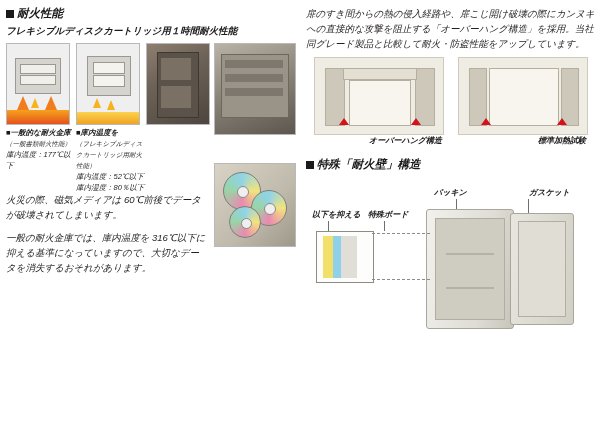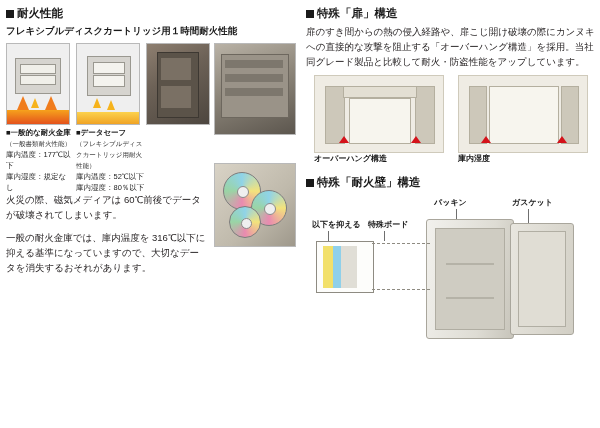--- a/index.html
+++ b/index.html
@@ -11,20 +11,21 @@
     height: 428px;
     background: #ffffff;
     font-family: "Liberation Sans", sans-serif;
     color: #231f20;
     overflow: hidden;
   }
   .page {
     position: relative;
     width: 600px;
     height: 428px;
+    font-style: italic;
   }
   .col-left {
     position: absolute;
     left: 6px;
     top: 6px;
     width: 292px;
     height: 416px;
   }
   .col-right {
     position: absolute;
@@ -168,38 +169,38 @@
   .door-panel.right { left: 152px; }
   .door-wall {
     position: absolute;
     background: #cdc8ba;
     border: 1px solid #b4af9f;
   }
   .door-cap {
     position: absolute;
     top: 78px;
     width: 128px;
-    text-align: left;
+    text-align: right;
     font-size: 8px;
     font-weight: bold;
     color: #1a1a1a;
   }
   .door-cap.left { left: 8px; }
   .door-cap.right { left: 152px; }
   .arrow-up {
     position: absolute;
     width: 0; height: 0;
     border-left: 5px solid transparent;
     border-right: 5px solid transparent;
     border-bottom: 7px solid #d4121a;
   }
 
   .safe-fig {
     position: relative;
-    margin-top: 8px;
+    margin-top: 16px;
     height: 150px;
   }
   .safe-body {
     position: absolute;
     left: 120px;
     top: 22px;
     width: 86px;
     height: 118px;
     background: linear-gradient(100deg,#f2f1ed 0%,#dedcd4 65%,#c7c4ba 100%);
     border: 1px solid #a9a69c;
@@ -309,46 +310,42 @@
         <div style="position:absolute;left:6px;top:10px;width:66px;height:62px;background:#9a9388;border:1px solid #6d675e;"></div>
         <div style="position:absolute;left:10px;top:16px;width:58px;height:8px;background:#7d776d;"></div>
         <div style="position:absolute;left:10px;top:30px;width:58px;height:8px;background:#7d776d;"></div>
         <div style="position:absolute;left:10px;top:44px;width:58px;height:8px;background:#7d776d;"></div>
       </div>
 
       <div class="cap-block cap-a">
         <div class="cap-title">■一般的な耐火金庫</div>
         <div class="cap-sub">（一般書類耐火性能）</div>
         <div class="cap-line">庫内温度：177℃以下</div>
-        <div class="cap-line">庫内湿度：規定なし</div>
       </div>
 
       <div class="cap-block cap-b">
-        <div class="cap-title">■データセーフ</div>
+        <div class="cap-title">■庫内温度を</div>
         <div class="cap-sub">（フレキシブルディスクカートリッジ用耐火性能）</div>
         <div class="cap-line">庫内温度：52℃以下</div>
         <div class="cap-line">庫内湿度：80％以下</div>
       </div>
 
       <div class="photo-e">
         <div class="disc" style="left:8px;top:8px;width:36px;height:36px;"></div>
         <div class="disc" style="left:36px;top:26px;width:34px;height:34px;"></div>
         <div class="disc" style="left:14px;top:42px;width:30px;height:30px;"></div>
       </div>
     </div>
 
     <p class="body-text" style="margin-top:44px;width:200px;">火災の際、磁気メディアは 60℃前後でデータが破壊されてしまいます。</p>
     <p class="body-text" style="margin-top:8px;width:200px;">一般の耐火金庫では、庫内温度を 316℃以下に抑える基準になっていますので、大切なデータを消失するおそれがあります。</p>
   </div>
 
   <div class="col-right">
 
-    <h2 class="sec-head">
-      <span class="sq"></span><span>特殊「扉」構造</span>
-    </h2>
 
     <p class="body-text">扉のすき間からの熱の侵入経路や、扉こじ開け破壊の際にカンヌキへの直接的な攻撃を阻止する「オーバーハング構造」を採用。当社同グレード製品と比較して耐火・防盗性能をアップしています。</p>
 
     <div class="door-fig">
 
       <div class="door-panel left">
         <div class="door-wall" style="left:10px;top:10px;width:18px;height:56px;"></div>
         <div class="door-wall" style="left:100px;top:10px;width:18px;height:56px;"></div>
         <div class="door-wall" style="left:28px;top:10px;width:72px;height:10px;background:#e3dfd3;"></div>
         <div class="door-wall" style="left:34px;top:22px;width:60px;height:44px;background:#f7f5ee;"></div>
@@ -357,32 +354,32 @@
       </div>
       <div class="door-cap left">オーバーハング構造</div>
 
       <div class="door-panel right">
         <div class="door-wall" style="left:10px;top:10px;width:16px;height:56px;"></div>
         <div class="door-wall" style="left:102px;top:10px;width:16px;height:56px;"></div>
         <div class="door-wall" style="left:30px;top:10px;width:68px;height:56px;background:#f7f5ee;"></div>
         <div class="arrow-up" style="left:22px;top:60px;"></div>
         <div class="arrow-up" style="left:98px;top:60px;"></div>
       </div>
-      <div class="door-cap right">庫内湿度</div>
+      <div class="door-cap right">標準加熱試験</div>
     </div>
 
     <h2 class="sec-head" style="margin-top:8px;">
       <span class="sq"></span><span>特殊「耐火壁」構造</span>
     </h2>
 
 
     <div class="safe-fig">
 
       <div class="callout-label" style="left:128px;top:0px;">パッキン</div>
-      <div class="callout-label" style="left:206px;top:0px;">ガスケット</div>
+      <div class="callout-label" style="left:223px;top:0px;">ガスケット</div>
       <div class="leader" style="left:150px;top:12px;width:1px;height:14px;"></div>
       <div class="leader" style="left:222px;top:12px;width:1px;height:16px;"></div>
 
       <div class="safe-body">
         <div class="safe-inner">
           <div class="shelf" style="top:34px;"></div>
           <div class="shelf" style="top:68px;"></div>
         </div>
       </div>
 

